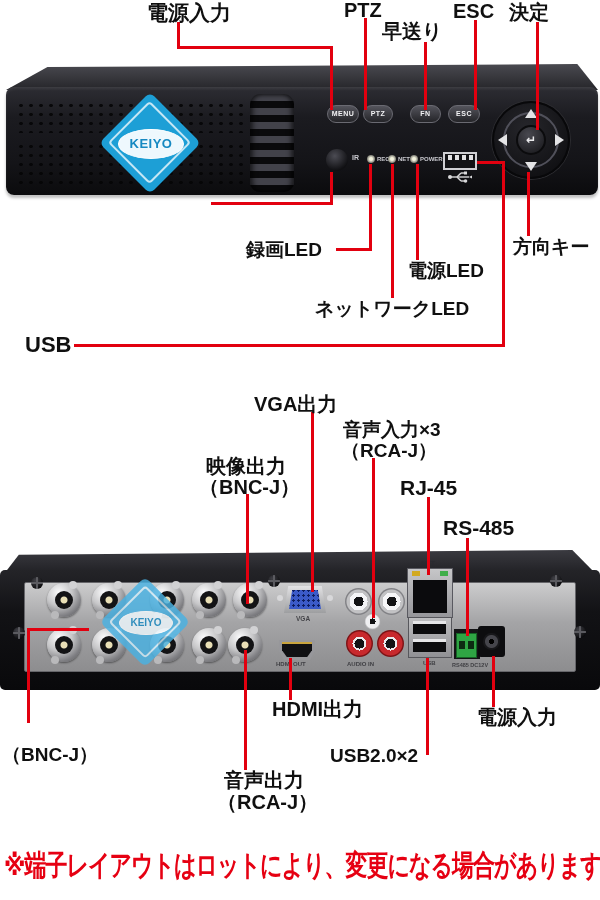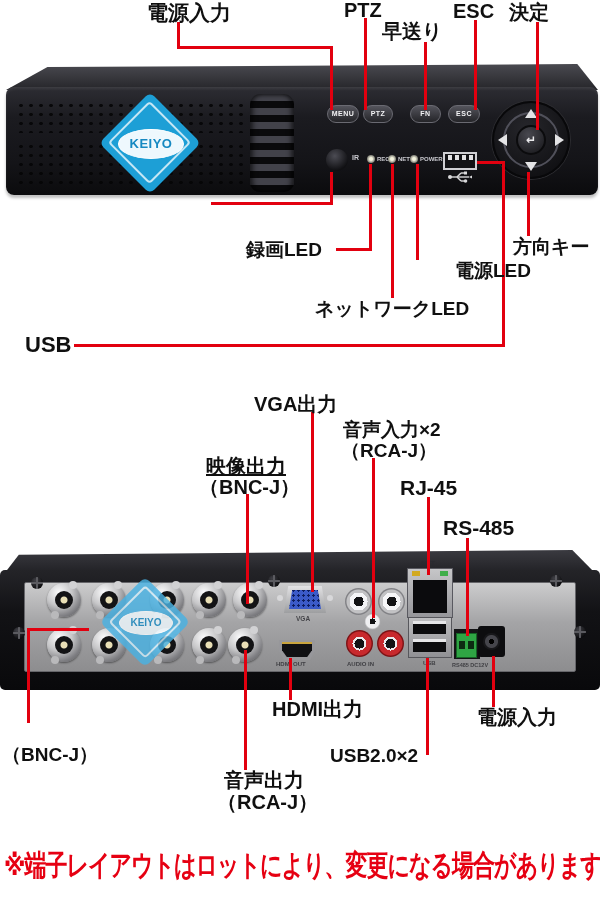--- a/index.html
+++ b/index.html
@@ -259,29 +259,29 @@
   <div class="cl" style="left:289px;top:658px;width:3px;height:42px;"></div>
   <div class="cl" style="left:426px;top:658px;width:3px;height:97px;"></div>
   <div class="cl" style="left:492px;top:656px;width:3px;height:51px;"></div>
 
   <div class="lbl fs21" style="left:147px;top:2px;">電源入力</div>
   <div class="lbl fs20" style="left:344px;top:0px;">PTZ</div>
   <div class="lbl fs20" style="left:382px;top:21px;">早送り</div>
   <div class="lbl fs20" style="left:453px;top:1px;">ESC</div>
   <div class="lbl fs20" style="left:509px;top:2px;">決定</div>
   <div class="lbl fs19" style="left:246px;top:240px;">録画LED</div>
-  <div class="lbl fs19" style="left:408px;top:261px;margin-left:47px;">電源LED</div>
+  <div class="lbl fs19" style="left:408px;top:261px;">電源LED</div>
   <div class="lbl fs19" style="left:315px;top:299px;">ネットワークLED</div>
   <div class="lbl fs19" style="left:513px;top:237px;">方向キー</div>
   <div class="lbl" style="left:25px;top:333px;font-size:22px;">USB</div>
 
   <div class="lbl fs20" style="left:254px;top:394px;">VGA出力</div>
-  <div class="lbl fs19" style="left:343px;top:420px;">音声入力×2</div>
+  <div class="lbl fs19" style="left:343px;top:420px;">音声入力×3</div>
   <div class="lbl fs19" style="left:341px;top:441px;">（RCA-J）</div>
-  <div class="lbl fs20" style="left:206px;top:456px;text-decoration:underline;">映像出力</div>
+  <div class="lbl fs20" style="left:206px;top:456px;">映像出力</div>
   <div class="lbl fs20" style="left:199px;top:477px;">（BNC-J）</div>
   <div class="lbl fs21" style="left:400px;top:477px;">RJ-45</div>
   <div class="lbl fs21" style="left:443px;top:517px;">RS-485</div>
 
   <div class="lbl fs19" style="left:2px;top:745px;">（BNC-J）</div>
   <div class="lbl fs20" style="left:272px;top:699px;">HDMI出力</div>
   <div class="lbl fs20" style="left:477px;top:707px;">電源入力</div>
   <div class="lbl fs20" style="left:224px;top:770px;">音声出力</div>
   <div class="lbl fs20" style="left:217px;top:792px;">（RCA-J）</div>
   <div class="lbl fs19" style="left:330px;top:746px;">USB2.0×2</div>

